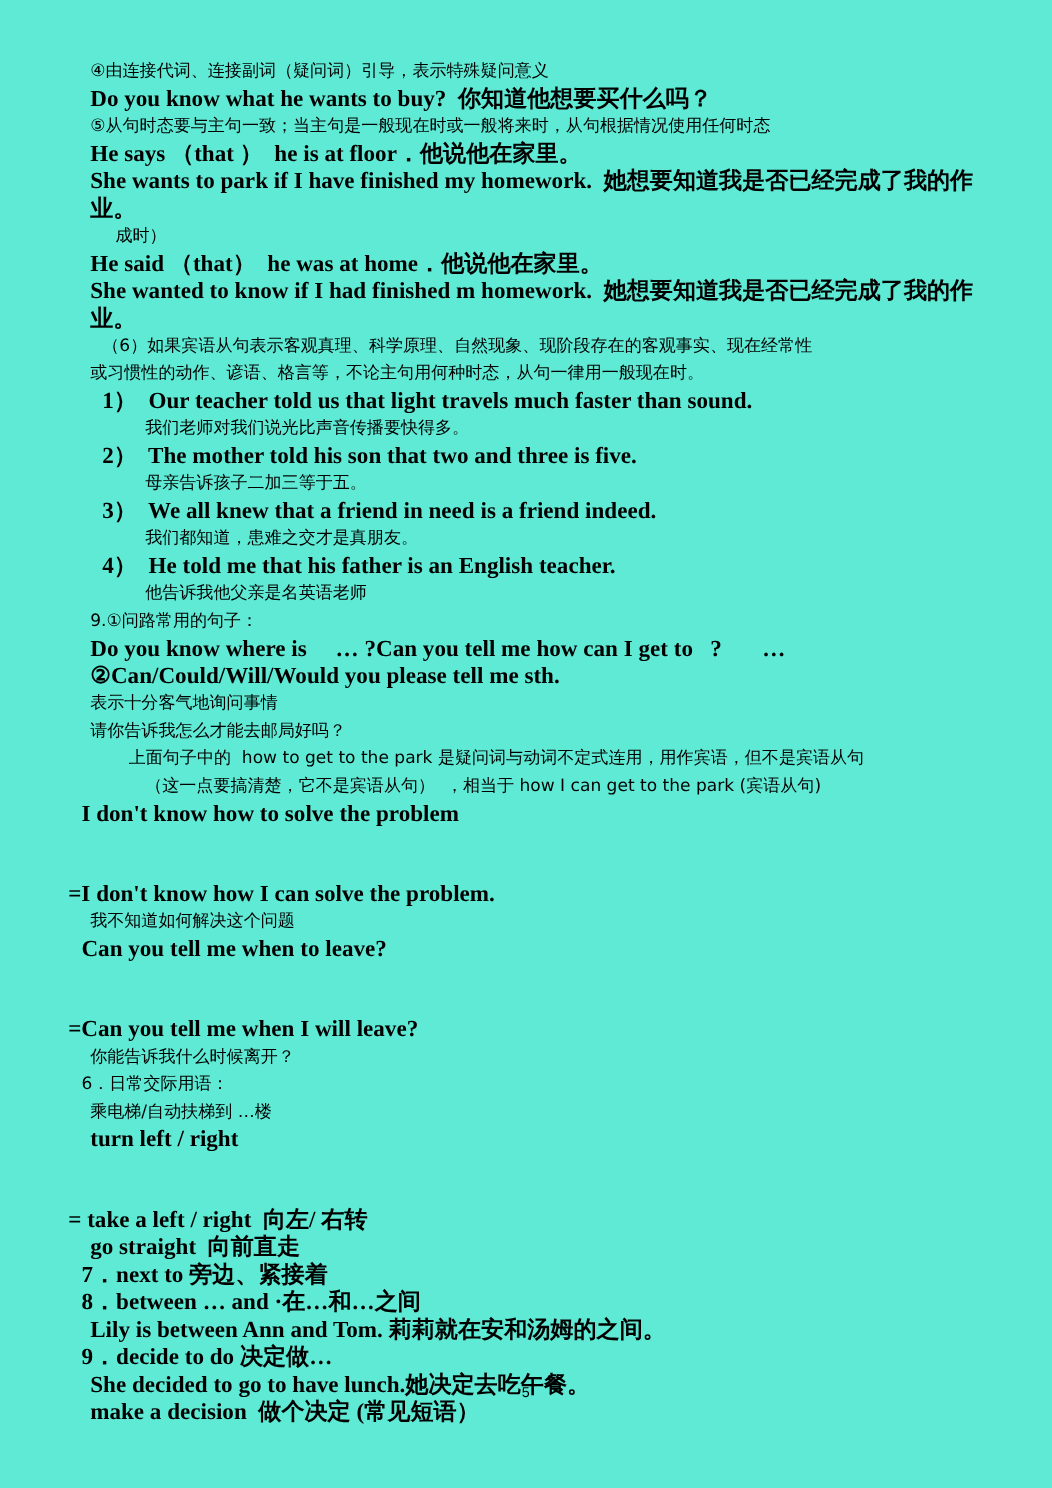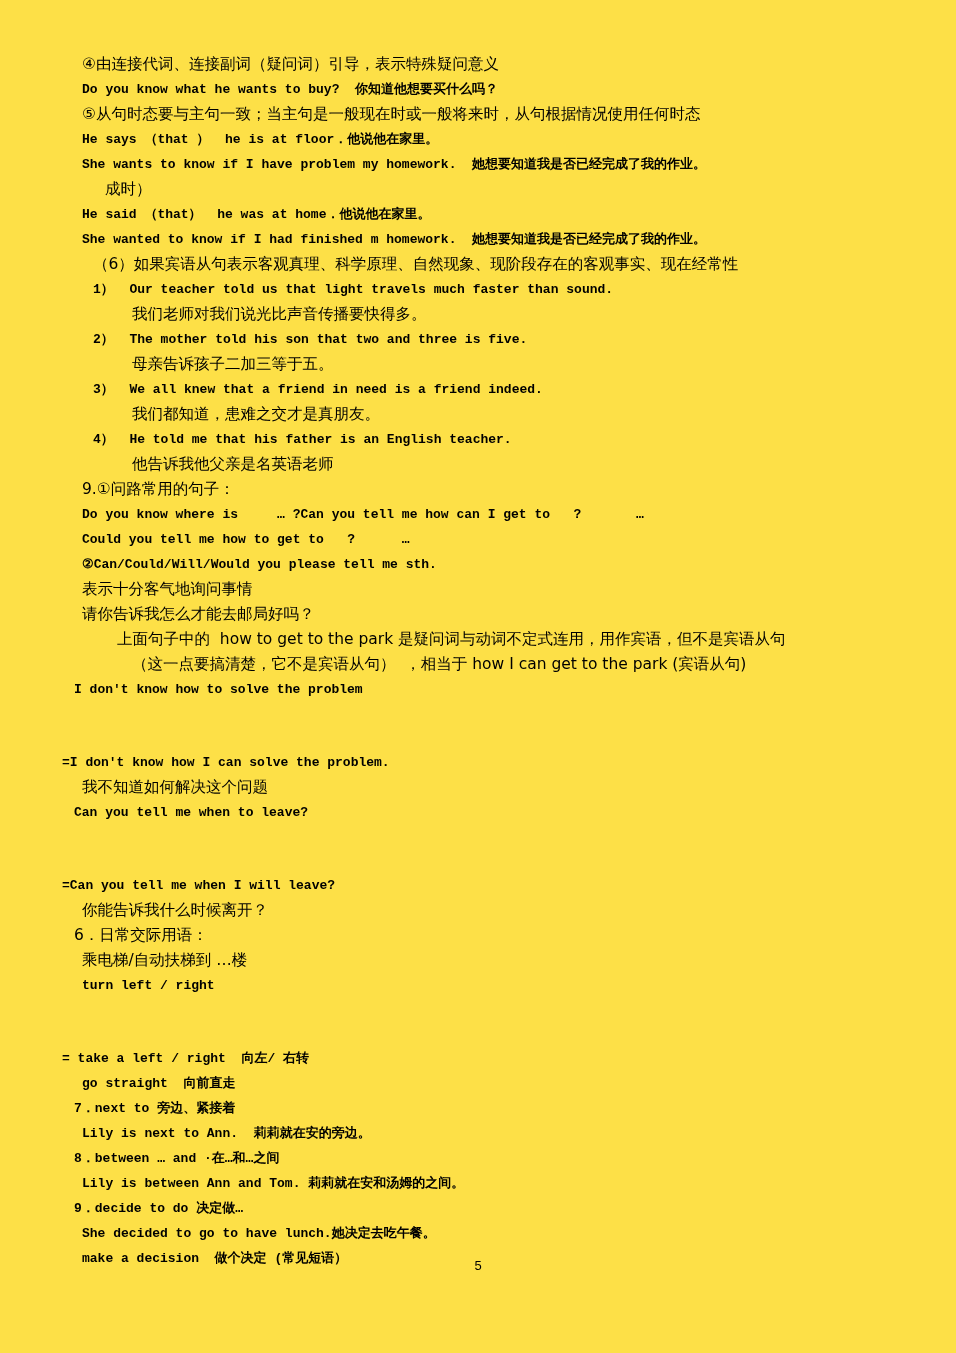--- a/index.html
+++ b/index.html
@@ -13,42 +13,42 @@
     position: relative;
     font-family: "Liberation Sans", "DejaVu Sans", sans-serif;
     color: #000000;
     overflow: hidden;
   }
   .page {
     position: absolute;
     left: 0; top: 0;
     width: 956px;
     height: 1353px;
-    background: #fde047;
+    background: #5eead4;
   }
   .body-area {
     position: absolute;
     left: 62px;
     top: 52px;
     width: 832px;
   }
   
   .ln {
     display: block;
     min-height: 25px;
     line-height: 25px;
     font-size: 15.5px;
     white-space: pre-wrap;
     letter-spacing: 0px;
   }
   
   .en {
-    font-family: Liberation Mono, monospace;
+    font-family: Liberation Serif, serif;
     font-weight: bold;
-    font-size: 13px;
+    font-size: 21px;
   }
   .cn {
     font-family: "DejaVu Sans", "Liberation Sans", sans-serif;
     font-weight: normal;
     font-size: 15.5px;
   }
   
   .i0  { padding-left: 0px; margin-top: 48px; }
   .i1  { padding-left: 12px; }
   .i2  { padding-left: 20px; }
@@ -72,54 +72,53 @@
 </head>
 <body>
 
 <div class="page">
   <div class="body-area" id="body-area">
 
   <div class="ln i2 cn">④由连接代词、连接副词（疑问词）引导，表示特殊疑问意义</div>
       <div class="ln i2 en">Do you know what he wants to buy?  你知道他想要买什么吗？</div>
       <div class="ln i2 cn">⑤从句时态要与主句一致；当主句是一般现在时或一般将来时，从句根据情况使用任何时态</div>
       <div class="ln i2 en">He says （that ）  he is at floor．他说他在家里。</div>
-      <div class="ln i2 en">She wants to know if I have problem my homework.  她想要知道我是否已经完成了我的作业。</div>
+      <div class="ln i2 en">She wants to park if I have finished my homework.  她想要知道我是否已经完成了我的作业。</div>
       <div class="ln i4 cn">成时）</div>
       <div class="ln i2 en">He said （that）  he was at home．他说他在家里。</div>
       <div class="ln i2 en">She wanted to know if I had finished m homework.  她想要知道我是否已经完成了我的作业。</div>
       <div class="ln i3 cn">（6）如果宾语从句表示客观真理、科学原理、自然现象、现阶段存在的客观事实、现在经常性</div>
+      <div class="ln i2 cn">或习惯性的动作、谚语、格言等，不论主句用何种时态，从句一律用一般现在时。</div>
       <div class="ln i3 en">1）  Our teacher told us that light travels much faster than sound.</div>
       <div class="ln i6 cn">我们老师对我们说光比声音传播要快得多。</div>
       <div class="ln i3 en">2）  The mother told his son that two and three is five.</div>
       <div class="ln i6 cn">母亲告诉孩子二加三等于五。</div>
       <div class="ln i3 en">3）  We all knew that a friend in need is a friend indeed.</div>
       <div class="ln i6 cn">我们都知道，患难之交才是真朋友。</div>
       <div class="ln i3 en">4）  He told me that his father is an English teacher.</div>
       <div class="ln i6 cn">他告诉我他父亲是名英语老师</div>
       <div class="ln i2 cn">9.①问路常用的句子：</div>
       <div class="ln i2 en">Do you know where is     … ?Can you tell me how can I get to   ?       …</div>
-      <div class="ln i2 en">Could you tell me how to get to   ?      …</div>
       <div class="ln i2 en">②Can/Could/Will/Would you please tell me sth.</div>
       <div class="ln i2 cn">表示十分客气地询问事情</div>
       <div class="ln i2 cn">请你告诉我怎么才能去邮局好吗？</div>
       <div class="ln i5 cn">上面句子中的  how to get to the park 是疑问词与动词不定式连用，用作宾语，但不是宾语从句</div>
       <div class="ln i6 cn">（这一点要搞清楚，它不是宾语从句）  ，相当于 how I can get to the park (宾语从句)</div>
       <div class="ln i1 en">I don't know how to solve the problem</div>
       <div class="ln i0 en">=I don't know how I can solve the problem.</div>
       <div class="ln i2 cn">我不知道如何解决这个问题</div>
       <div class="ln i1 en">Can you tell me when to leave?</div>
       <div class="ln i0 en">=Can you tell me when I will leave?</div>
       <div class="ln i2 cn">你能告诉我什么时候离开？</div>
       <div class="ln i1 cn">6．日常交际用语：</div>
       <div class="ln i2 cn">乘电梯/自动扶梯到 …楼</div>
       <div class="ln i2 en">turn left / right</div>
       <div class="ln i0 en">= take a left / right  向左/ 右转</div>
       <div class="ln i2 en">go straight  向前直走</div>
       <div class="ln i1 en">7．next to 旁边、紧接着</div>
-      <div class="ln i2 en">Lily is next to Ann.  莉莉就在安的旁边。</div>
       <div class="ln i1 en">8．between … and ·在…和…之间</div>
       <div class="ln i2 en">Lily is between Ann and Tom. 莉莉就在安和汤姆的之间。</div>
       <div class="ln i1 en">9．decide to do 决定做…</div>
       <div class="ln i2 en">She decided to go to have lunch.她决定去吃午餐。</div>
       <div class="ln i2 en">make a decision  做个决定 (常见短语）</div>
     </div>
   <div class="pagenum">5</div>
 </div>
 
 </body></html>

